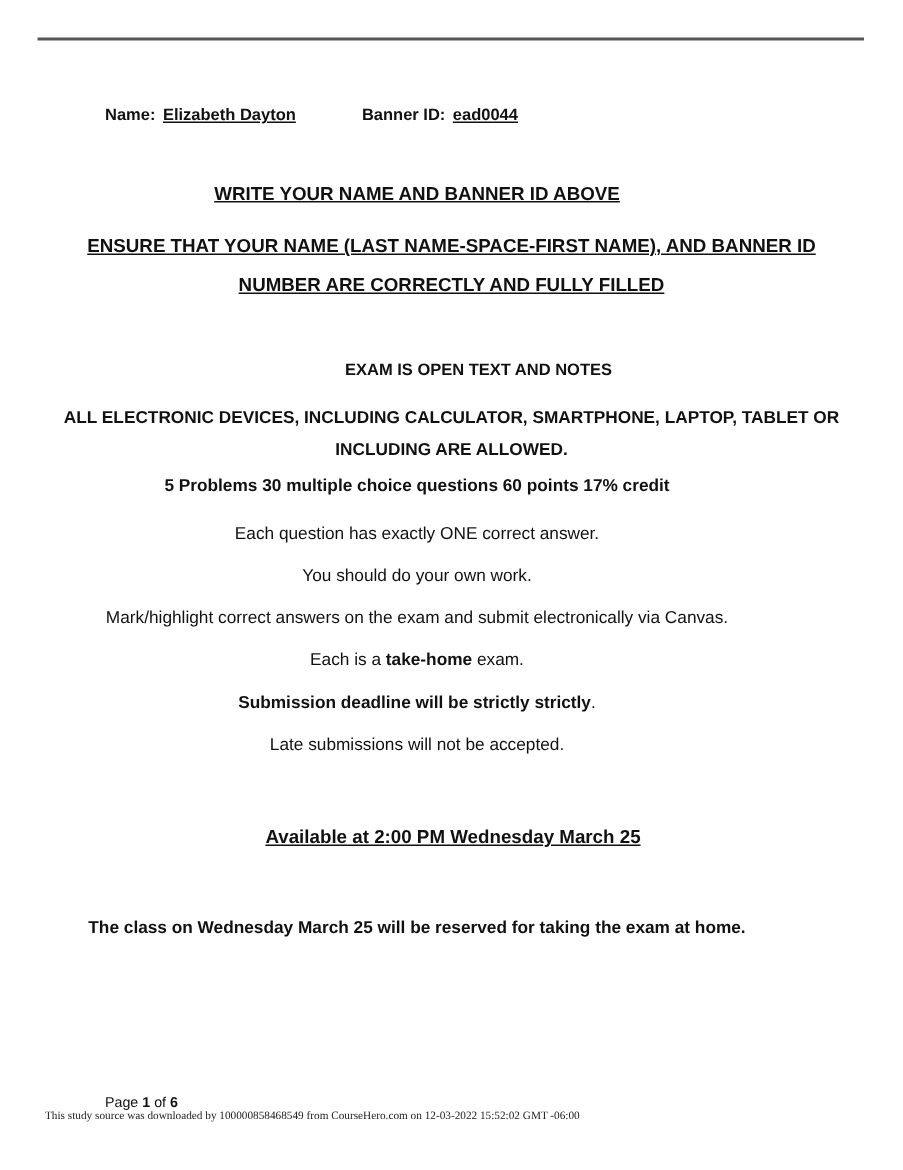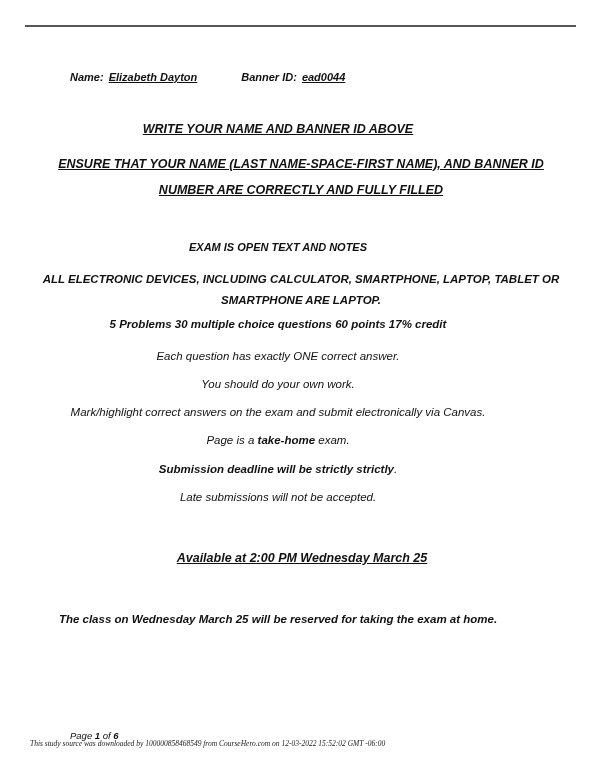--- a/index.html
+++ b/index.html
@@ -4,21 +4,20 @@
 <style>
   html, body { margin: 0; padding: 0; background: #ffffff; }
   .page {
     position: relative;
     width: 602px;
     height: 780px;
     background: #ffffff;
     font-family: "Liberation Sans", sans-serif;
     color: #111111;
     overflow: hidden;
-    font-style: italic;
   }
   .top-rule {
     position: absolute;
     top: 25px;
     left: 25px;
     width: 551px;
     height: 2px;
     background: #565656;
   }
   .name-row {
@@ -38,21 +37,21 @@
     width: 556px;
     text-align: center;
     font-size: 11.5px;
     line-height: 1.3;
     margin: 0;
   }
   .bold { font-weight: 700; }
   .write-name   { top: 121px; font-size: 12.5px; font-weight: 700; text-decoration: underline; }
   .ensure       { top: 151px; left: 41px; width: 520px; font-size: 12.5px; font-weight: 700; text-decoration: underline; line-height: 26px; }
   .course-title { top: 206px; font-size: 13.5px; font-weight: 700; }
-  .open-notes   { top: 240px; font-size: 11px; font-weight: 700; }
+  .open-notes   { top: 240px; font-size: 11px; font-weight: 700; padding-left: 41px; }
   .devices      { top: 269px; left: 31px; width: 540px; font-weight: 700; line-height: 21px; }
   .problems     { top: 317px; font-weight: 700; }
   .one-answer   { top: 349px; }
   .own-work     { top: 377px; }
   .canvas-line  { top: 405px; }
   .take-home    { top: 433px; }
   .deadline     { top: 462px; }
   .late         { top: 490px; }
   .available    { top: 550px; font-size: 12.5px; font-weight: 700; text-decoration: underline; margin-left: 24px; }
   .due          { top: 555px; font-size: 12.5px; font-weight: 700; text-decoration: underline; }
@@ -87,31 +86,31 @@
     <span class="label">Name:</span><span class="value">Elizabeth Dayton</span><span class="label banner-label">Banner ID:</span><span class="value">ead0044</span>
   </div>
 
   <p class="line write-name">WRITE YOUR NAME AND BANNER ID ABOVE</p>
 
   <p class="line ensure">ENSURE THAT YOUR NAME (LAST NAME-SPACE-FIRST NAME), AND BANNER ID NUMBER ARE CORRECTLY AND FULLY FILLED</p>
 
 
   <p class="line open-notes">EXAM IS OPEN TEXT AND NOTES</p>
 
-  <p class="line devices">ALL ELECTRONIC DEVICES, INCLUDING CALCULATOR, SMARTPHONE, LAPTOP, TABLET OR SMARTPHONE ARE LAPTOP.</p>
+  <p class="line devices">ALL ELECTRONIC DEVICES, INCLUDING CALCULATOR, SMARTPHONE, LAPTOP, TABLET OR INCLUDING ARE ALLOWED.</p>
 
   <p class="line problems">5 Problems 30 multiple choice questions 60 points 17% credit</p>
 
   <p class="line one-answer">Each question has exactly ONE correct answer.</p>
 
   <p class="line own-work">You should do your own work.</p>
 
   <p class="line canvas-line">Mark/highlight correct answers on the exam and submit electronically via Canvas.</p>
 
-  <p class="line take-home"><span>Page is a </span><span class="bold">take-home</span><span> exam.</span></p>
+  <p class="line take-home"><span>Each is a </span><span class="bold">take-home</span><span> exam.</span></p>
 
   <p class="line deadline"><span class="bold">Submission deadline will be strictly strictly</span><span>.</span></p>
 
   <p class="line late">Late submissions will not be accepted.</p>
 
   <p class="line available">Available at 2:00 PM Wednesday March 25</p>
 
 
   <p class="line class-line">The class on Wednesday March 25 will be reserved for taking the exam at home.</p>
 

